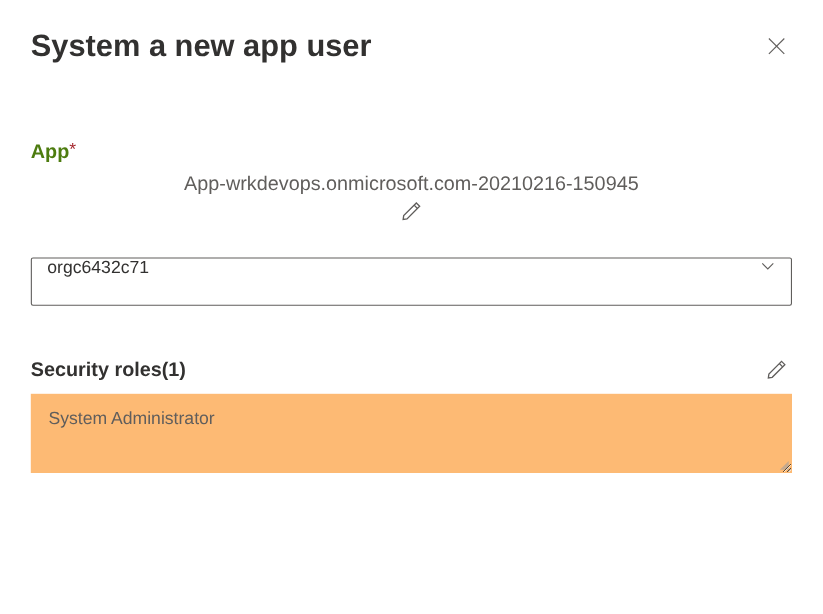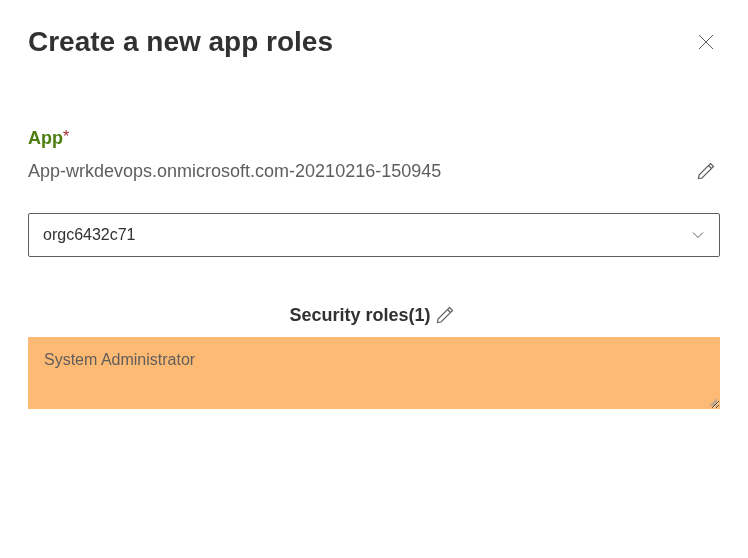--- a/index.html
+++ b/index.html
@@ -46,20 +46,21 @@
       color: #a4262c;
       margin-left: 0;
       vertical-align: top;
       font-size: 16px;
       font-weight: 400;
     }
     .app-row {
       display: flex;
       justify-content: space-between;
       align-items: center;
+      flex-direction: column;
     }
     .app-value {
       font-size: 18px;
       font-weight: 400;
       color: #605e5c;
     }
     .icon-btn {
       background: none;
       border: none;
       cursor: pointer;
@@ -69,37 +70,37 @@
       justify-content: center;
       color: #605e5c;
     }
     .dropdown {
       width: 100%;
       height: 44px;
       border: 1px solid #605e5c;
       border-radius: 2px;
       padding: 0 14px;
       display: flex;
-      align-items: center;
+      align-items: flex-start;
       justify-content: space-between;
       background: #fff;
       cursor: pointer;
       font-size: 16px;
       color: #323130;
     }
     .dropdown-value {
       font-size: 16px;
       color: #323130;
     }
     .chevron {
       color: #605e5c;
     }
     .roles-header {
       display: flex;
-      justify-content: center;
+      justify-content: space-between;
       align-items: center;
       margin-bottom: 8px;
     }
     .roles-label {
       font-size: 18px;
       font-weight: 600;
       color: #323130;
     }
     .roles-box {
       width: 100%;
@@ -124,21 +125,21 @@
       opacity: 0.6;
     }
     .field-group-roles {
       margin-top: 44px;
     }
   </style>
 </head>
 <body>
 
 <div class="header">
-  <h1>Create a new app roles</h1>
+  <h1>System a new app user</h1>
   <button class="close-btn">
     <svg width="20" height="20" viewBox="0 0 20 20" fill="none" stroke="currentColor" stroke-width="1">
       <line x1="3" y1="3" x2="17" y2="17"></line>
       <line x1="17" y1="3" x2="3" y2="17"></line>
     </svg>
   </button>
 </div>
 
 <div class="field-group">
   <div>

